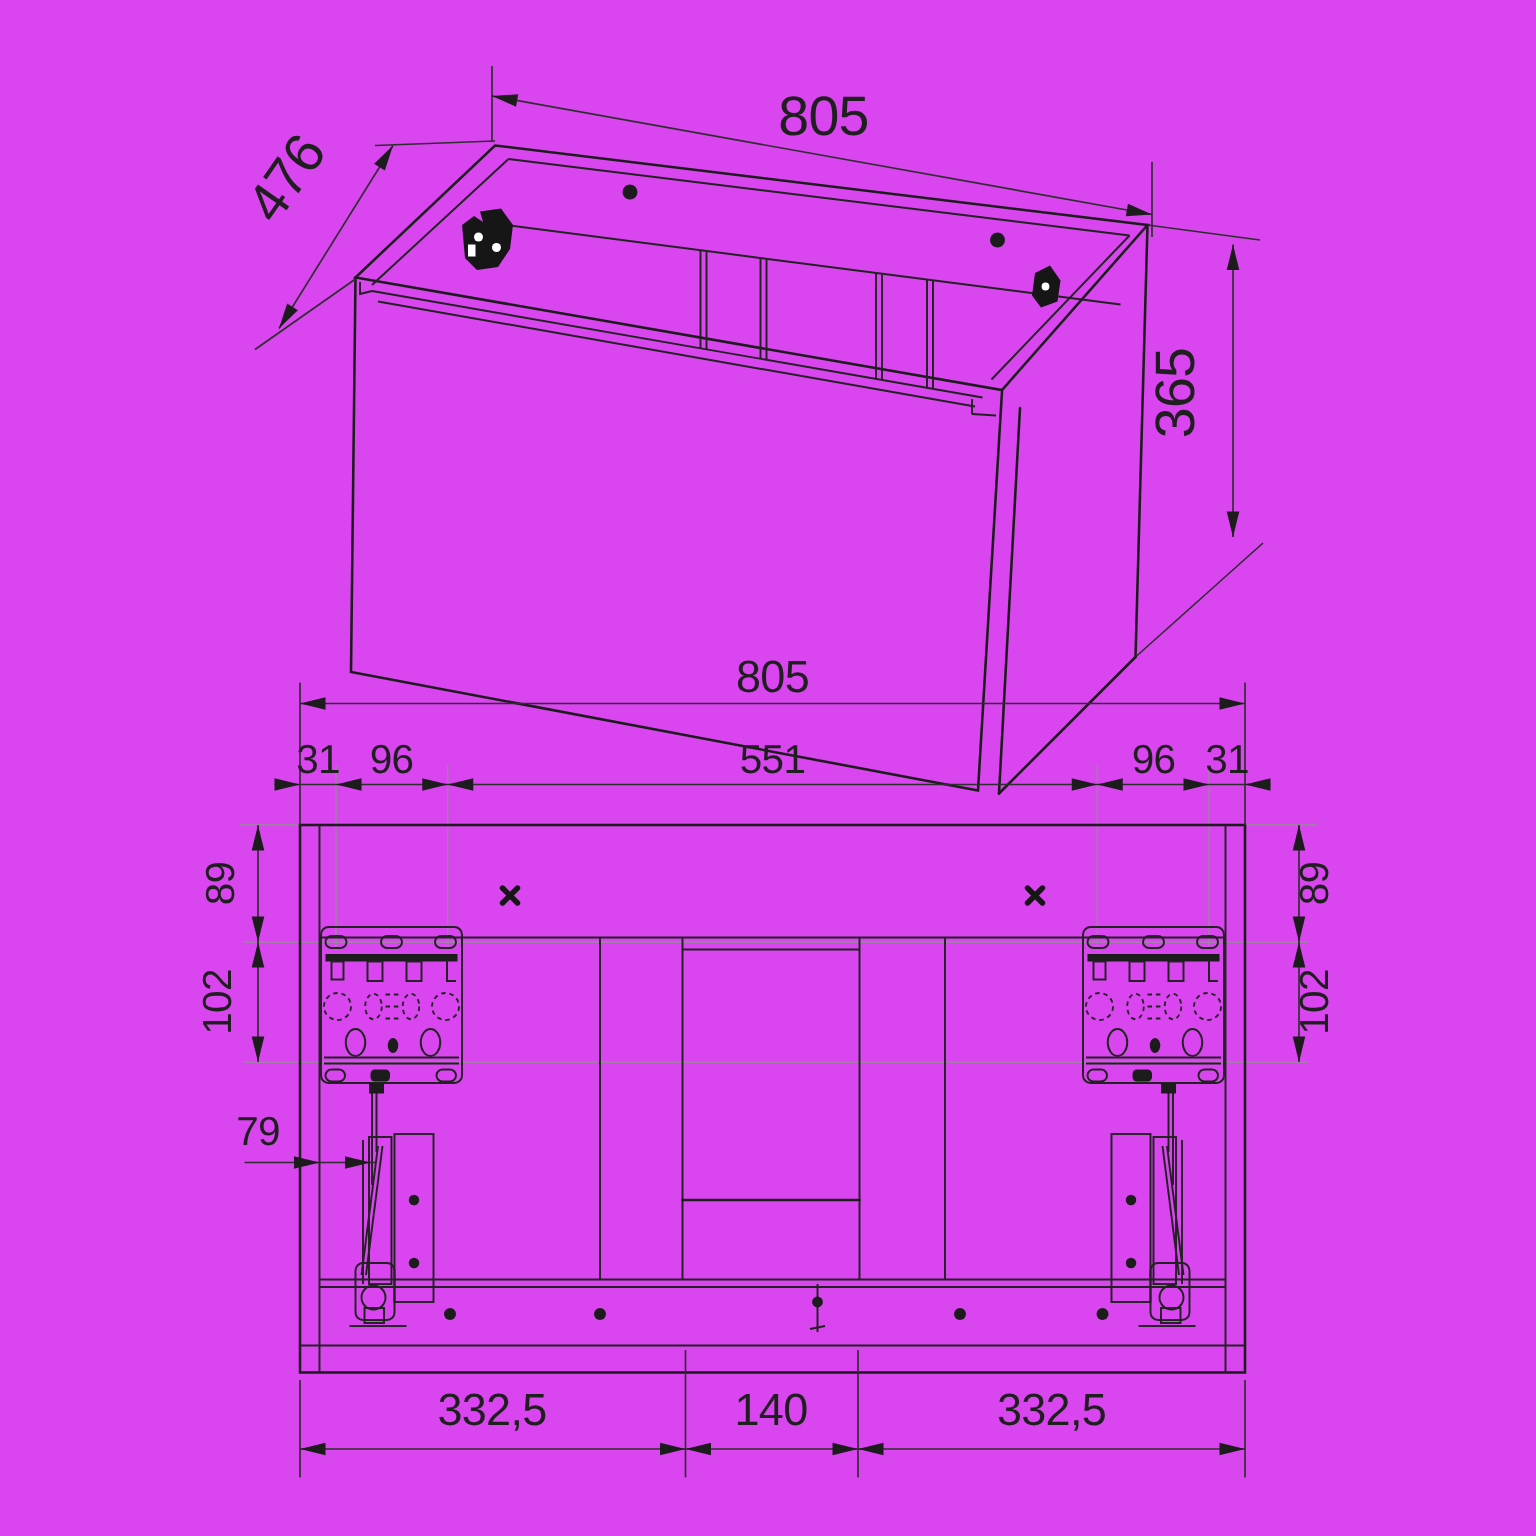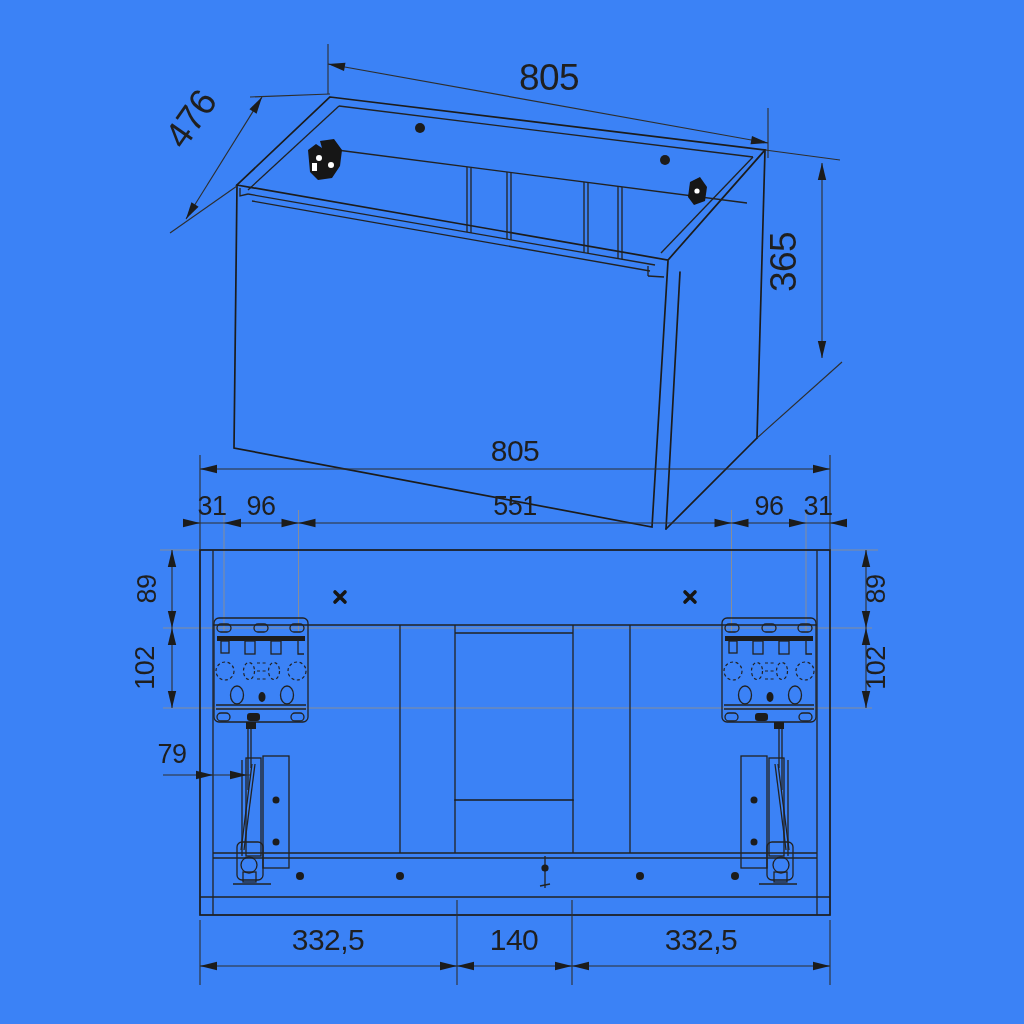--- a/index.html
+++ b/index.html
@@ -1,16 +1,16 @@
 <!DOCTYPE html>
 <html><head>
 <meta charset="utf-8">
 <style>
   html,body{margin:0;padding:0;background:#fff;}
-  .stage{width:1024px;height:1024px;background:#3b82f6;position:relative;overflow:hidden;}
+  .stage{width:1024px;height:1024px;background:#d946ef;position:relative;overflow:hidden;}
   svg{display:block;}
   text{font-family:"Liberation Sans", sans-serif;fill:#1f1f1f;letter-spacing:-0.5px;}
   .t-iso{font-size:37px;}
   .t-main{font-size:30px;}
   .t-sec{font-size:27px;}
   .ln{stroke:#1c1c1c;stroke-width:1.7;fill:none;stroke-linecap:round;}
   .md{stroke:#222;stroke-width:1.3;fill:none;}
   .dim{stroke:#2e2e2e;stroke-width:1.1;fill:none;}
   .thin{stroke:#8f8f8f;stroke-width:0.9;fill:none;}
   .dash{stroke:#222;stroke-width:1.2;fill:none;stroke-dasharray:3 2.6;}

